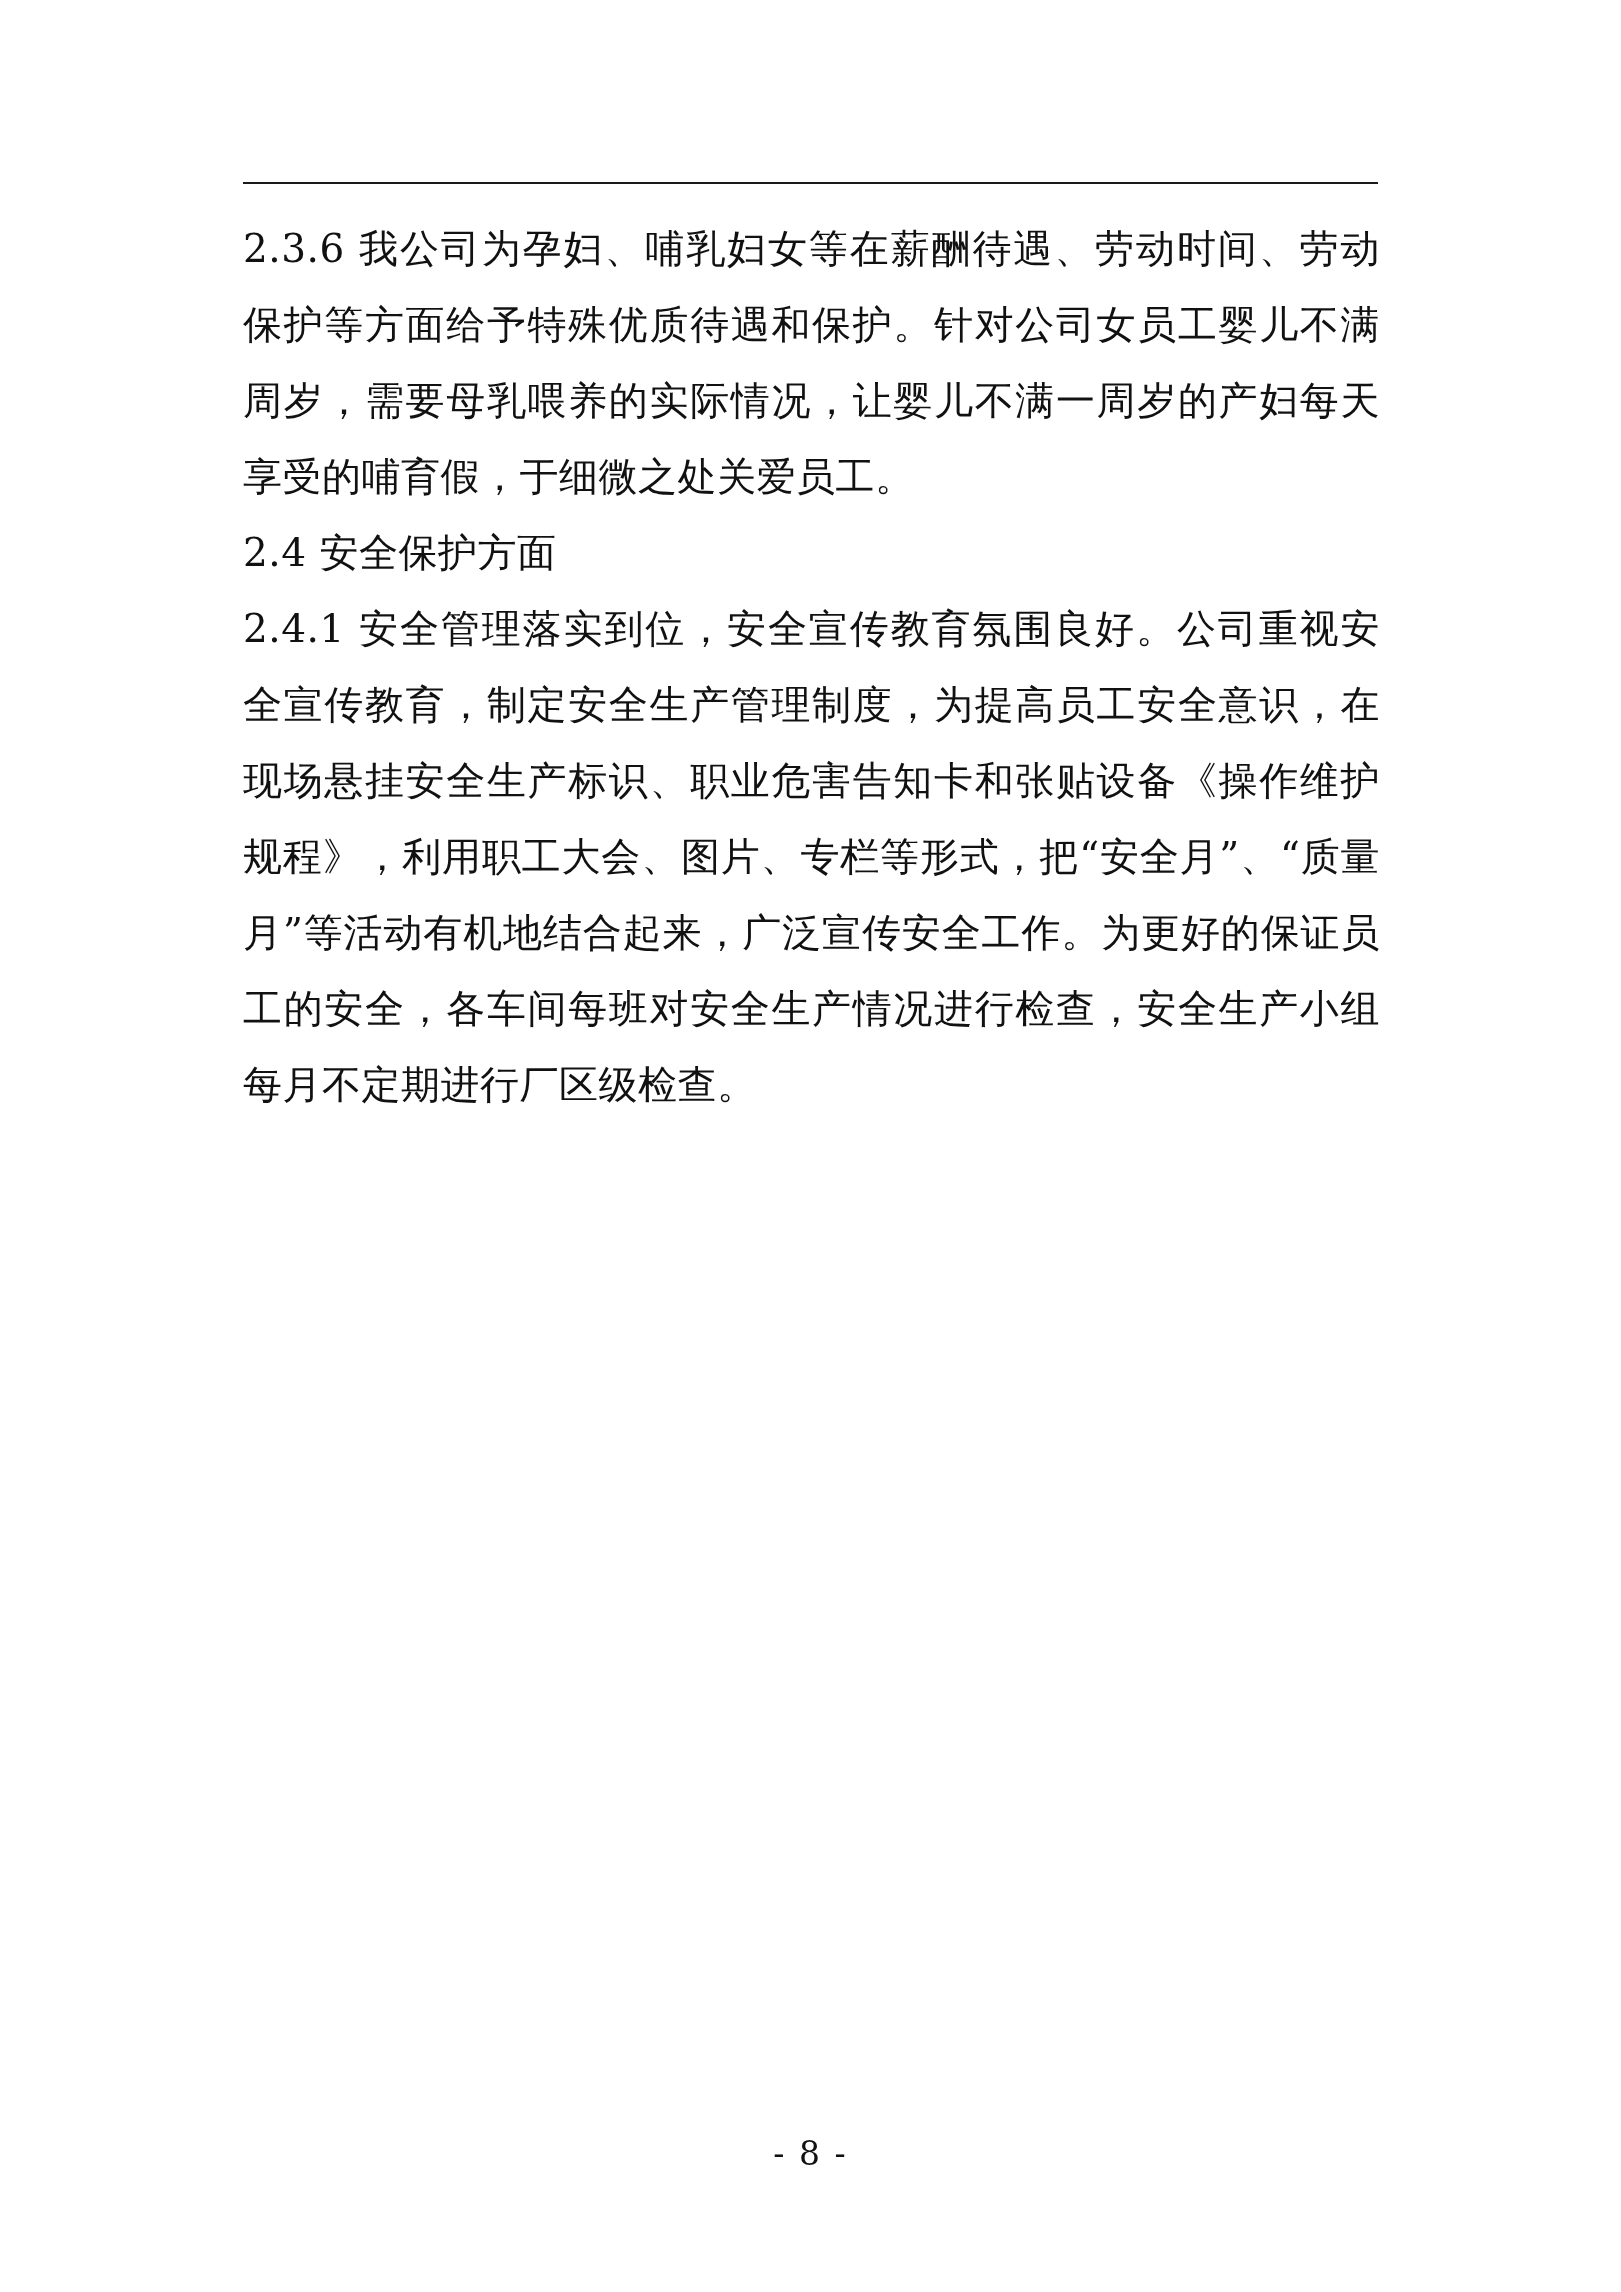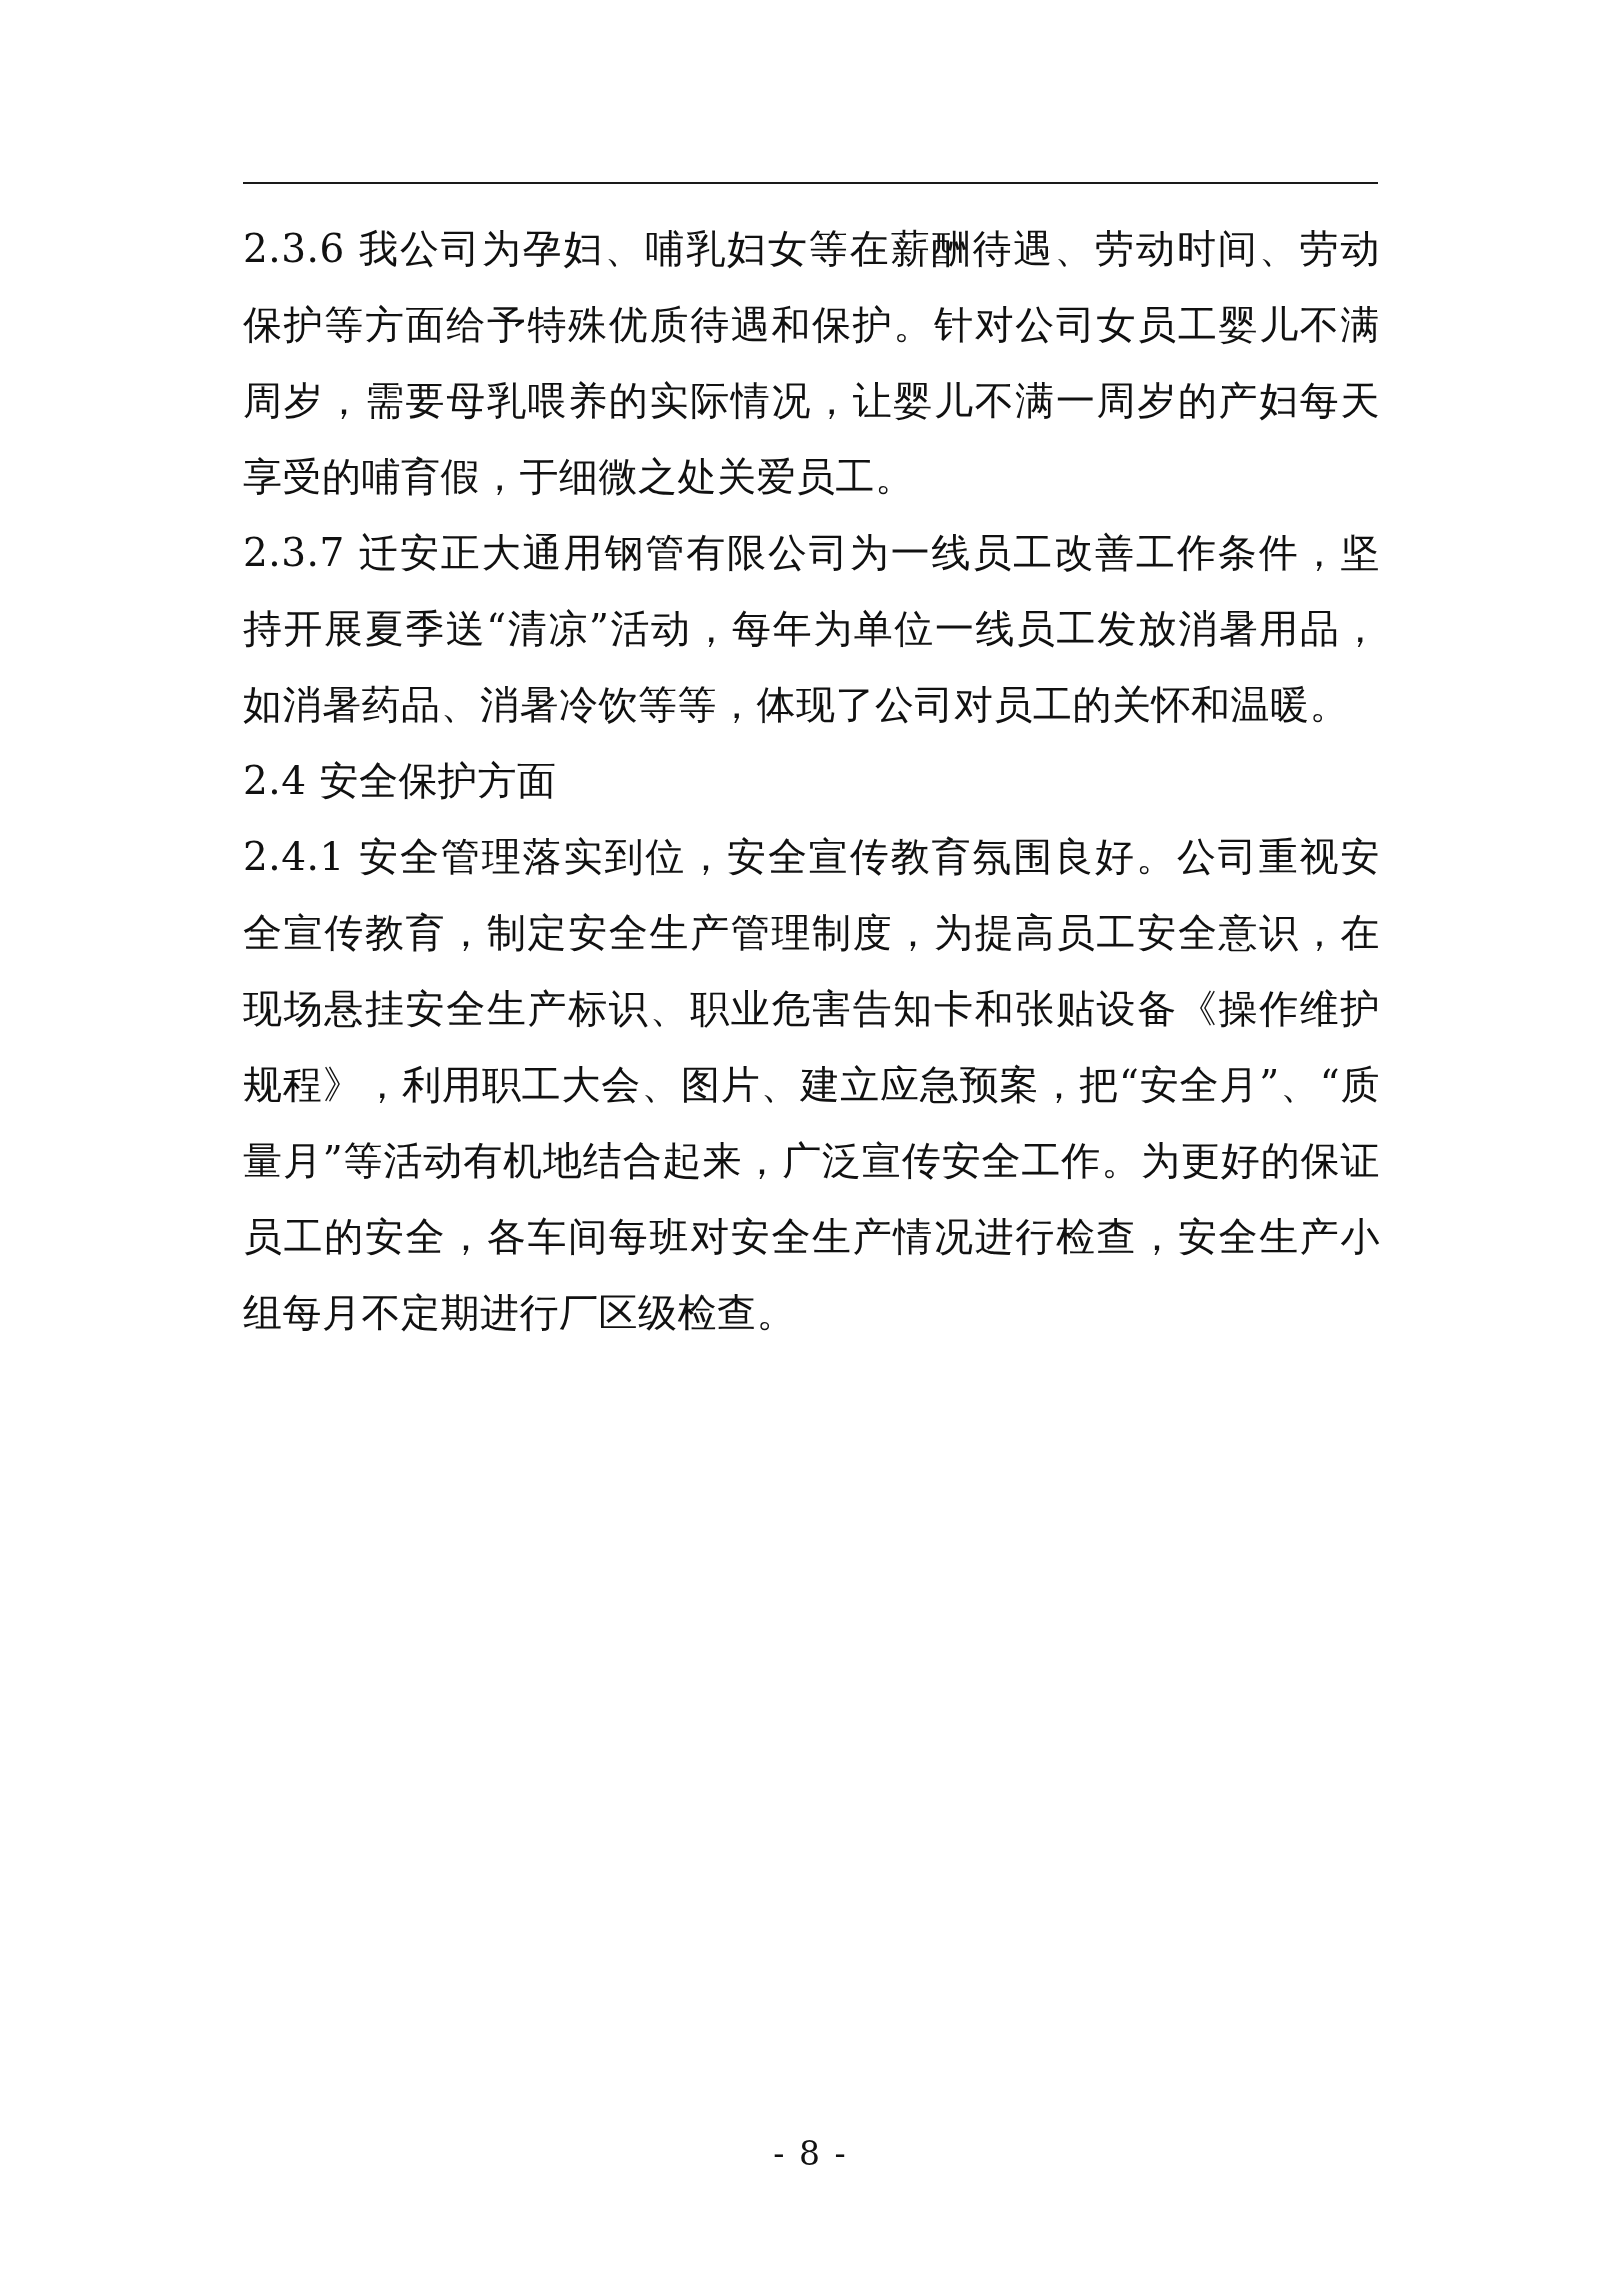--- a/index.html
+++ b/index.html
@@ -64,21 +64,20 @@
 </style>
 </head>
 <body>
 
 <div class="page">
 
   <div class="header-rule"></div>
 
   <div class="content">
     <p class="para">2.3.6 我公司为孕妇、哺乳妇女等在薪酬待遇、劳动时间、劳动保护等方面给予特殊优质待遇和保护。针对公司女员工婴儿不满周岁，需要母乳喂养的实际情况，让婴儿不满一周岁的产妇每天享受的哺育假，于细微之处关爱员工。</p>
-    <p class="para">2.3.7 迁安正大通用钢管有限公司为一线员工改善工作条件，坚持开展夏季送“清凉”活动，每年为单位一线员工发放消暑用品，如消暑药品、消暑冷饮等等，体现了公司对员工的关怀和温暖。</p>
     <p class="para">2.4 安全保护方面</p>
-    <p class="para">2.4.1 安全管理落实到位，安全宣传教育氛围良好。公司重视安全宣传教育，制定安全生产管理制度，为提高员工安全意识，在现场悬挂安全生产标识、职业危害告知卡和张贴设备《操作维护规程》，利用职工大会、图片、建立应急预案，把“安全月”、“质量月”等活动有机地结合起来，广泛宣传安全工作。为更好的保证员工的安全，各车间每班对安全生产情况进行检查，安全生产小组每月不定期进行厂区级检查。</p>
+    <p class="para">2.4.1 安全管理落实到位，安全宣传教育氛围良好。公司重视安全宣传教育，制定安全生产管理制度，为提高员工安全意识，在现场悬挂安全生产标识、职业危害告知卡和张贴设备《操作维护规程》，利用职工大会、图片、专栏等形式，把“安全月”、“质量月”等活动有机地结合起来，广泛宣传安全工作。为更好的保证员工的安全，各车间每班对安全生产情况进行检查，安全生产小组每月不定期进行厂区级检查。</p>
   </div>
 
   <div class="footer">- 8 -</div>
 
 </div>
 
 
 </body></html>

